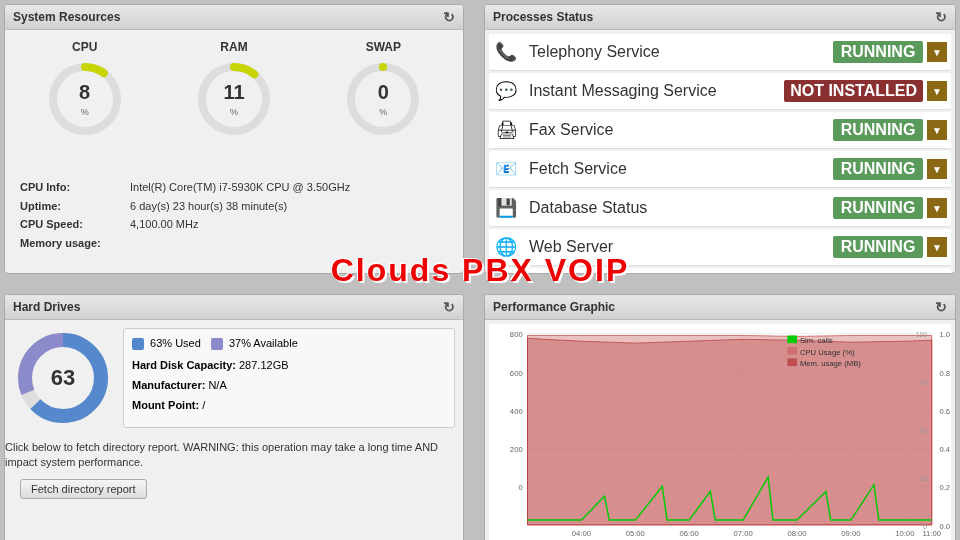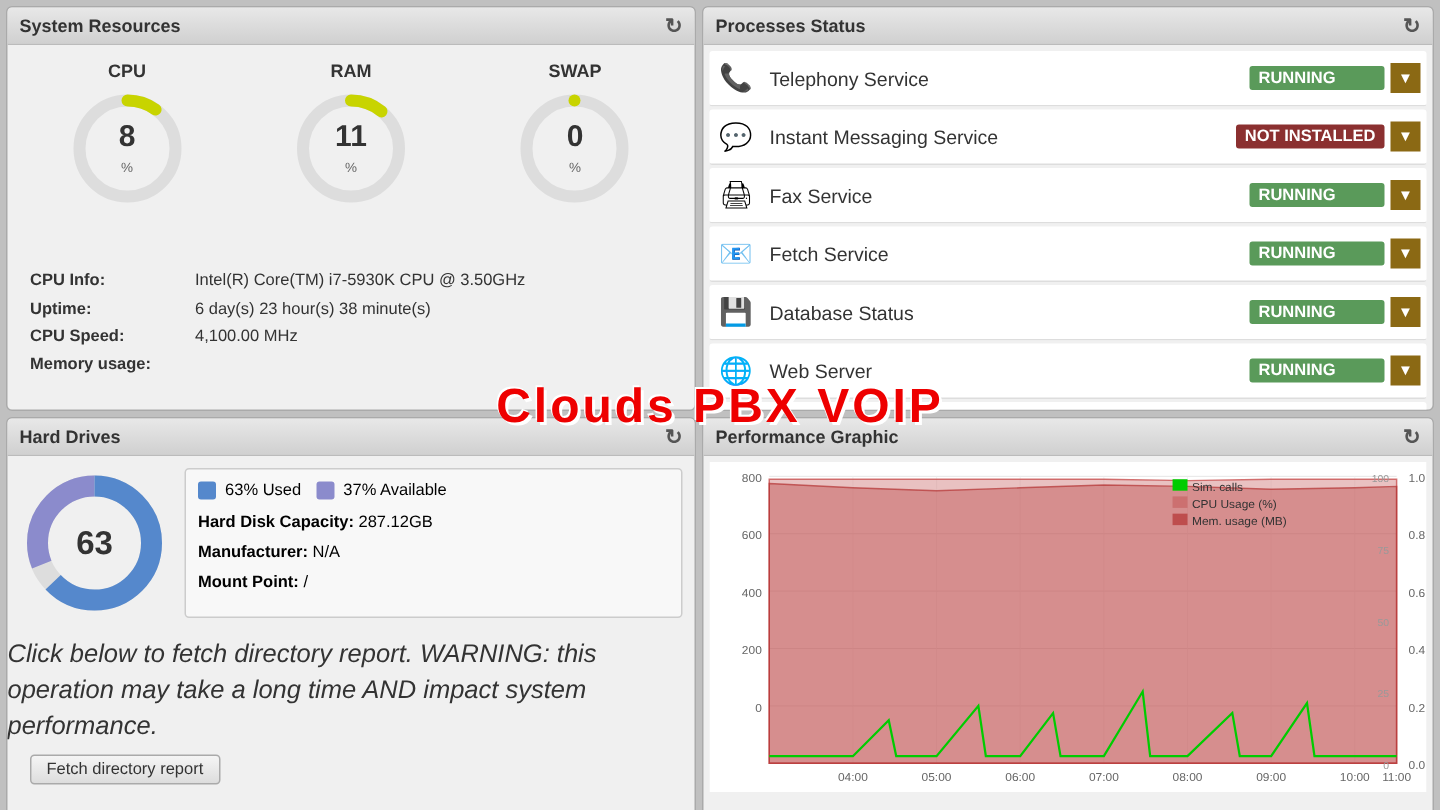--- a/index.html
+++ b/index.html
@@ -8,21 +8,21 @@
       font-family: Arial, sans-serif;
       font-size: 12px;
       width: 960px;
       height: 540px;
       overflow: hidden;
     }
     .main-container {
       display: grid;
       grid-template-columns: 460px 1fr;
       grid-template-rows: 270px 270px;
-      gap: 4px;
+      gap: 20px;
       padding: 4px;
       height: 440px;
     }
     .panel {
       background: #f0f0f0;
       border: 1px solid #aaa;
       border-radius: 4px;
       position: relative;
       overflow: hidden;
     }
@@ -142,29 +142,30 @@
       height: 28px;
       margin-right: 8px;
       display: flex;
       align-items: center;
       justify-content: center;
       font-size: 18px;
       flex-shrink: 0;
     }
     .process-name {
       flex: 1;
-      font-size: 13px;
+      font-size: 16px;
       color: #333;
     }
     .process-status {
       padding: 2px 6px;
       border-radius: 2px;
-      font-size: 11px;
+      font-size: 16px;
       font-weight: bold;
       min-width: 90px;
+      text-align: center;
     }
     .status-running {
       background: #5a9a5a;
       color: white;
     }
     .status-not-installed {
       background: #8b3030;
       color: white;
     }
     .process-dropdown {
@@ -233,24 +234,23 @@
     }
     .disk-details {
       font-size: 11px;
       line-height: 1.8;
     }
     .disk-details b {
       font-weight: bold;
     }
     .fetch-warning {
       padding: 4px 0;
-      font-size: 17px;
+      font-size: 11px;
       color: #333;
       line-height: 1.4;
-      font-style: italic;
     }
     .fetch-btn {
       margin: 4px 15px;
       padding: 3px 10px;
       background: linear-gradient(to bottom, #f5f5f5, #ddd);
       border: 1px solid #aaa;
       border-radius: 3px;
       cursor: pointer;
       font-size: 11px;
       color: #333;

